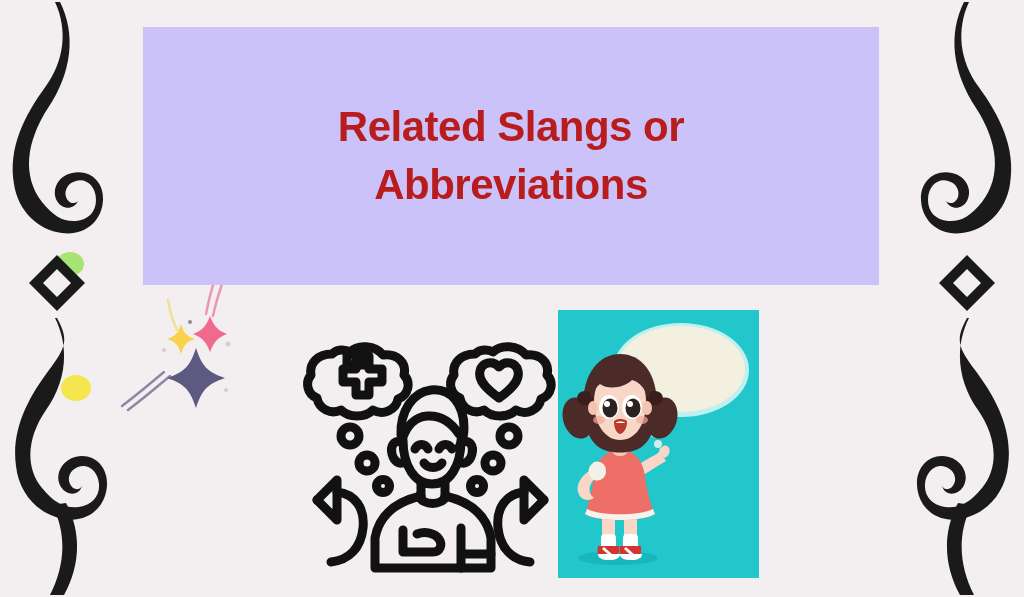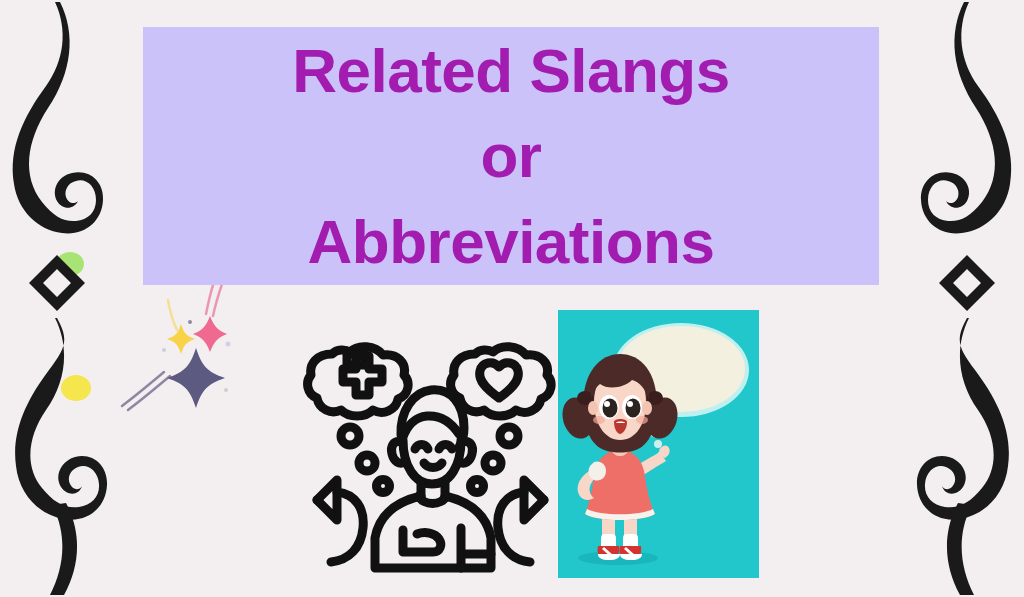--- a/index.html
+++ b/index.html
@@ -26,23 +26,23 @@
     width: 736px;
     height: 258px;
     background: #CBC2FA;
     display: flex;
     align-items: center;
     justify-content: center;
   }
   #title-text {
     font-family: "Liberation Sans", sans-serif;
     font-weight: bold;
-    font-size: 62px;
+    font-size: 42px;
     line-height: 1.38;
-    color: #a21caf;
+    color: #b91c1c;
     text-align: center;
     letter-spacing: -0.5px;
     max-width: 480px;
     margin: 0;
     white-space: pre-line;
   }
 
   
   .flourish {
     position: absolute;

